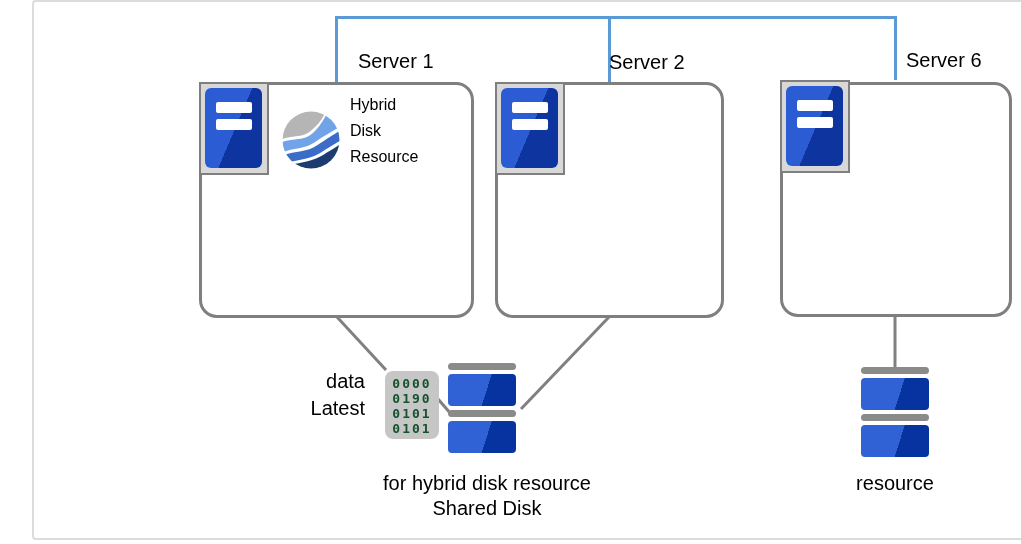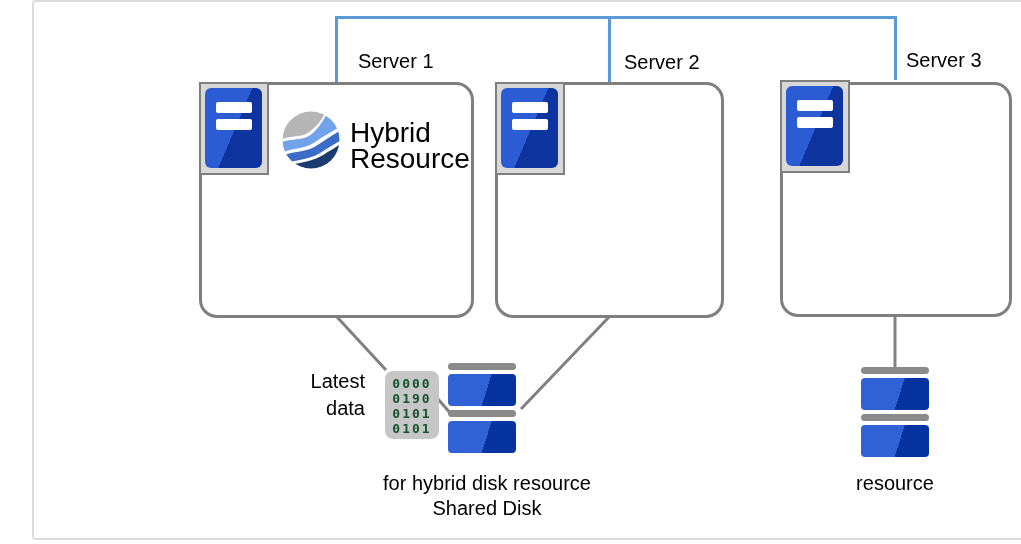--- a/index.html
+++ b/index.html
@@ -20,21 +20,21 @@
   
   .server-box{
     position:absolute;background:#fff;border:3px solid #7f7f7f;border-radius:18px;
     box-sizing:border-box;
   }
   .box1{left:167px;top:82px;width:275px;height:236px;}
   .box2{left:463px;top:82px;width:229px;height:236px;}
   .box3{left:748px;top:82px;width:232px;height:235px;}
   .server-label{position:absolute;font-size:20px;white-space:nowrap;}
   .slab1{left:326px;top:50px;}
-  .slab2{left:592px;top:51px;text-align:right;}
+  .slab2{left:577px;top:51px;text-align:right;}
   .slab3{left:874px;top:49px;}
   
   .server-icon{
     position:absolute;width:70px;height:93px;background:#d8d8d8;
     border:2px solid #7f7f7f;box-sizing:border-box;
   }
   .si1{left:167px;top:82px;}
   .si2{left:463px;top:82px;}
   .si3{left:748px;top:80px;}
   .server-body{
@@ -62,42 +62,42 @@
   .binary-row{
     font-family:"DejaVu Sans Mono", monospace;font-weight:bold;font-size:13px;
     line-height:15px;letter-spacing:2px;color:#14532d;
   }
   
   .latest-data{
     position:absolute;left:248px;top:368px;width:85px;text-align:right;
     font-size:20px;line-height:27px;
   }
   .hdr-label{
-    position:absolute;left:318px;top:120px;font-size:28px;line-height:26px;
+    position:absolute;left:318px;top:92px;font-size:16px;line-height:26px;
   }
   .disk-label{position:absolute;text-align:center;font-size:20px;line-height:25px;}
   .dl-shared{left:330px;top:471px;width:250px;}
   .dl-single{left:742px;top:471px;width:242px;}
   
   .gray-lines{position:absolute;left:0;top:0;width:1021px;height:544px;pointer-events:none;}
   .hdr-logo{position:absolute;left:250px;top:111px;width:58px;height:58px;}
 </style>
 </head>
 <body>
 
 <div class="stage">
 
   <div class="wire wire-h"></div>
   <div class="wire wire-v1"></div>
   <div class="wire wire-v2"></div>
   <div class="wire wire-v3"></div>
 
   <div class="server-label slab1">Server 1</div>
   <div class="server-label slab2">Server 2</div>
-  <div class="server-label slab3">Server 3</div>
+  <div class="server-label slab3">Server 6</div>
 
   <div class="server-box box1"></div>
   <div class="server-box box2"></div>
   <div class="server-box box3"></div>
 
   <svg class="gray-lines" viewBox="0 0 1021 544">
     <line x1="305" y1="317" x2="354" y2="370" stroke="#808080" stroke-width="3"></line>
     <line x1="577" y1="317" x2="489" y2="409" stroke="#808080" stroke-width="3"></line>
     <line x1="406" y1="399" x2="419" y2="414" stroke="#808080" stroke-width="3"></line>
     <line x1="863" y1="317" x2="863" y2="368" stroke="#808080" stroke-width="3"></line>
@@ -132,26 +132,27 @@
       <rect x="0" y="0" width="56" height="56" fill="#ffffff"></rect>
       <path d="M0,27 C12,23 20,26 28,19 C36,12 40,7 43,-2 L0,-2 Z" fill="#b5b5b5"></path>
       <path d="M0,30 C12,26 21,29 29,22 C37,15 42,6 45,-2 L58,-2 L58,14 C48,20 42,23 32,30 C22,37 14,35 0,40 Z" fill="#71a3e8"></path>
       <path d="M0,43 C14,38 24,40 34,33 C44,26 50,23 58,17 L58,28 C50,32 46,35 36,41 C26,47 16,46 0,52 Z" fill="#3a6cc8"></path>
       <path d="M0,55 C16,49 26,50 37,44 C47,38 52,35 58,31 L58,58 L0,58 Z" fill="#1c3c6f"></path>
     </g>
   </svg>
 
   <div class="hdr-label">
     <div>Hybrid</div>
+    <div>Disk</div>
     <div>Resource</div>
   </div>
 
   <div class="latest-data">
+    <div>data</div>
     <div>Latest</div>
-    <div>data</div>
   </div>
 
   <div class="binary-card">
     <div class="binary-row">0000</div>
     <div class="binary-row">0190</div>
     <div class="binary-row">0101</div>
     <div class="binary-row">0101</div>
   </div>
 
   <div class="disk-stack ds-shared">

